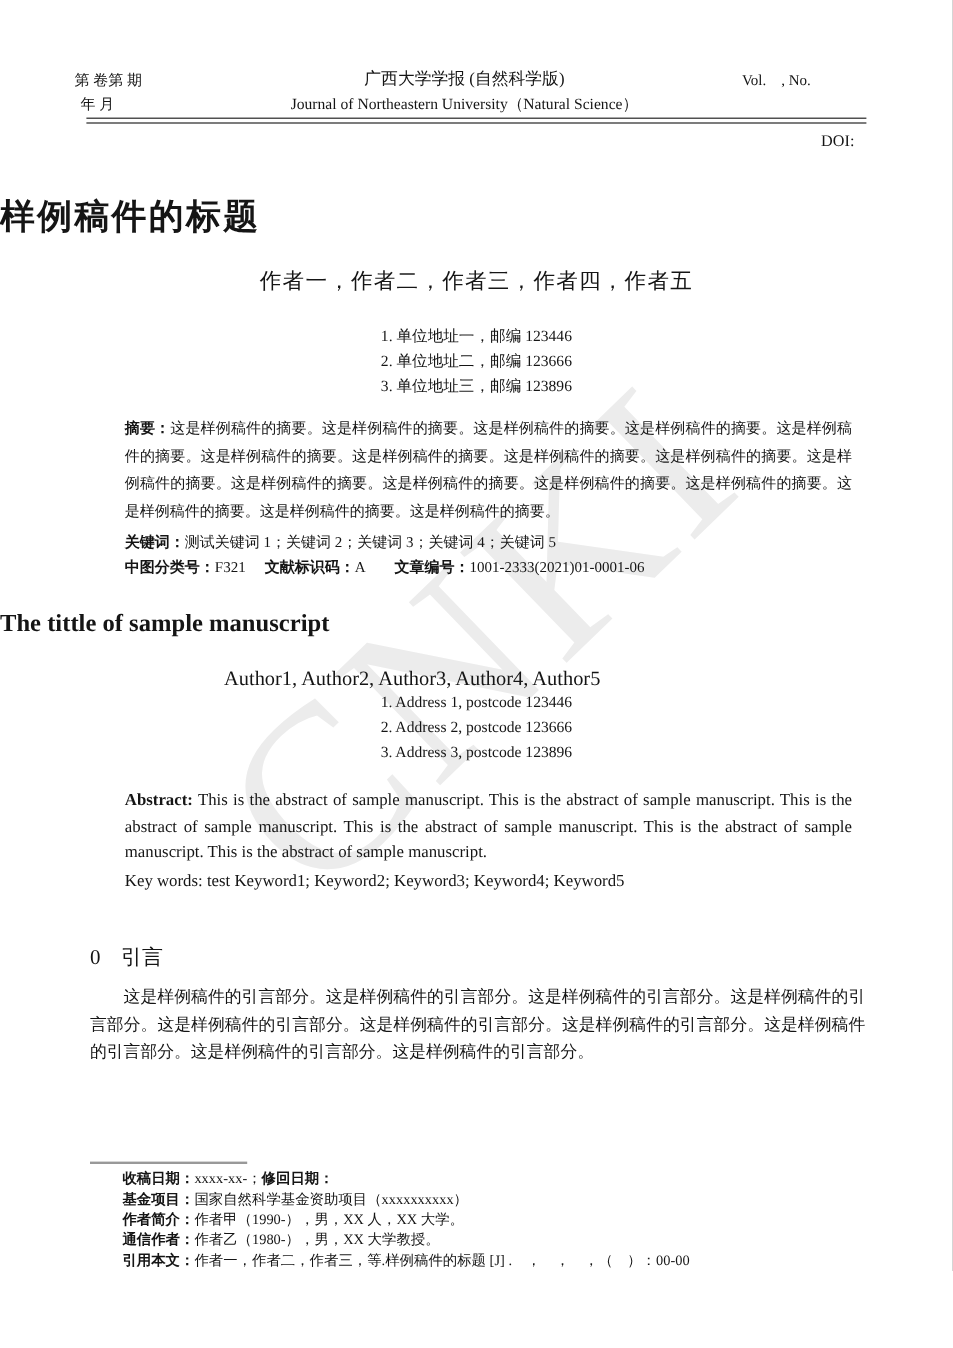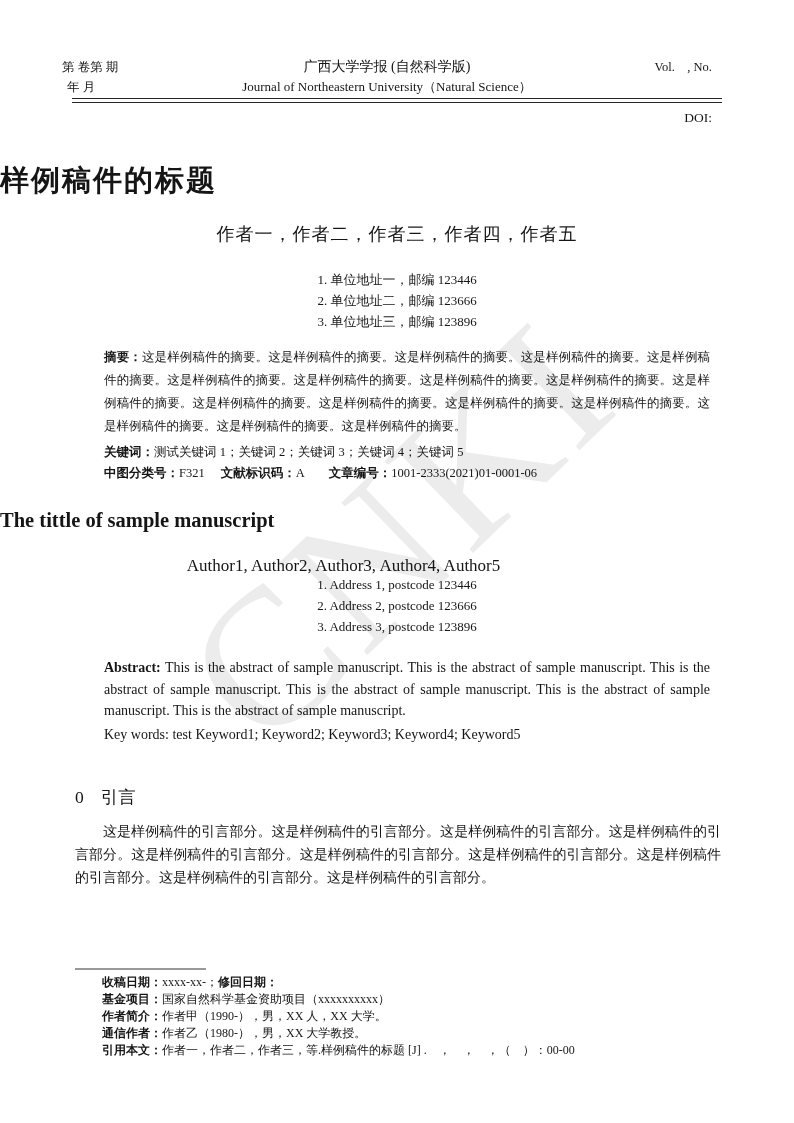--- a/index.html
+++ b/index.html
@@ -24,21 +24,21 @@
     color:#ececec;
     transform:rotate(-44deg);
   }
   
   .hdr{left:62px;top:57px;width:650px;display:flex;}
   .hdr-left{width:130px;font-size:12.5px;line-height:20px;}
   .hdr-left .l2{padding-left:5px;}
   .hdr-center{flex:1;text-align:center;}
   .hdr-center .cn{font-size:14px;line-height:20px;}
   .hdr-center .en{font-size:13px;line-height:20px;}
-  .hdr-right{width:130px;text-align:right;font-size:12.5px;line-height:20px;}
+  .hdr-right{width:130px;text-align:center;font-size:12.5px;line-height:20px;}
   .hdr-rule{left:72px;top:98px;width:650px;height:3px;
     border-top:1.5px solid #262626;border-bottom:1.5px solid #262626;}
   .doi{left:0;top:110px;width:712px;text-align:right;font-size:13.5px;}
   
   .cn-title{left:0;top:161px;width:657px;text-align:left;
     font-family:Liberation Mono, monospace;
     font-weight:700;font-size:29px;letter-spacing:2px;}
   .cn-authors{left:0;top:222px;width:794px;text-align:center;font-size:18px;letter-spacing:1px;}
   .cn-addr{left:0;top:269px;width:794px;text-align:center;font-size:13px;line-height:21px;}
   .abs{left:104px;top:346px;width:606px;font-size:12.5px;line-height:23px;text-align:justify;}

